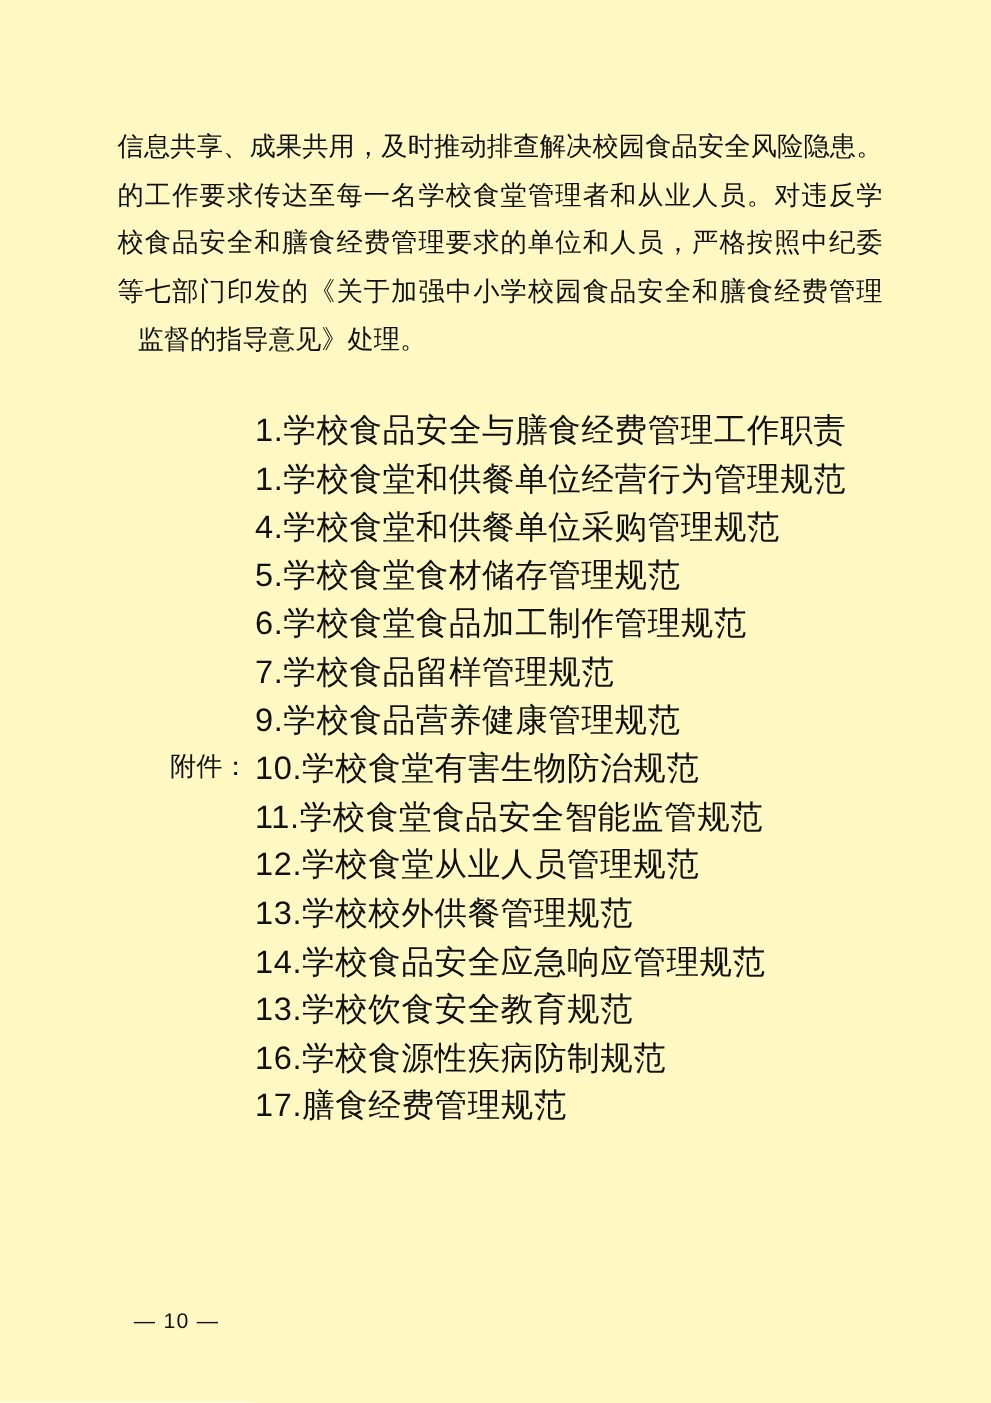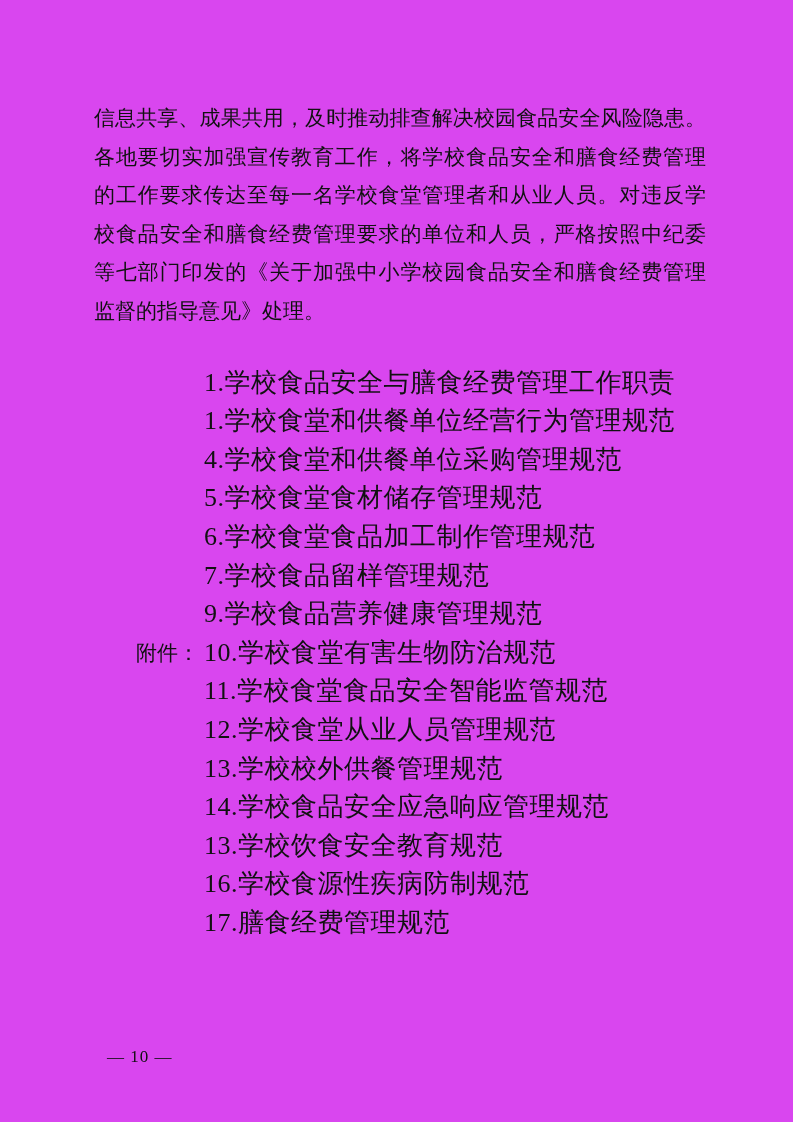--- a/index.html
+++ b/index.html
@@ -4,42 +4,43 @@
 <style>
   html, body {
     margin: 0;
     padding: 0;
     background: #ffffff;
   }
   .page {
     position: relative;
     width: 793px;
     height: 1122px;
-    background: #d946ef;
+    background: #fef9c3;
     overflow: hidden;
-    font-family: Liberation Serif, serif;
+    font-family: Liberation Sans, sans-serif;
     color: #111111;
   }
   .content {
     position: absolute;
     left: 94px;
     top: 99px;
     width: 612px;
   }
   .pline {
     font-size: 21px;
     line-height: 38.6px;
     text-align: justify;
     text-align-last: justify;
     white-space: nowrap;
   }
   .pline.last {
     text-align: right;
     text-align-last: left;
     white-space: normal;
+    margin-left: 16px;
   }
   .attachments {
     display: flex;
     align-items: center;
     margin-top: 33px;
     padding-left: 42px;
   }
   .att-label {
     font-size: 21px;
     line-height: 38.6px;
@@ -67,21 +68,20 @@
   }
 </style>
 </head>
 <body>
 
 <div class="page">
   <div class="content">
 
     <div>
       <div class="pline">信息共享、成果共用，及时推动排查解决校园食品安全风险隐患。</div>
-      <div class="pline">各地要切实加强宣传教育工作，将学校食品安全和膳食经费管理</div>
       <div class="pline">的工作要求传达至每一名学校食堂管理者和从业人员。对违反学</div>
       <div class="pline">校食品安全和膳食经费管理要求的单位和人员，严格按照中纪委</div>
       <div class="pline">等七部门印发的《关于加强中小学校园食品安全和膳食经费管理</div>
       <div class="pline last">监督的指导意见》处理。</div>
     </div>
 
     <div class="attachments">
       <div class="att-label">附件：</div>
       <div class="att-list">
         <div class="att-item">1.学校食品安全与膳食经费管理工作职责</div>

